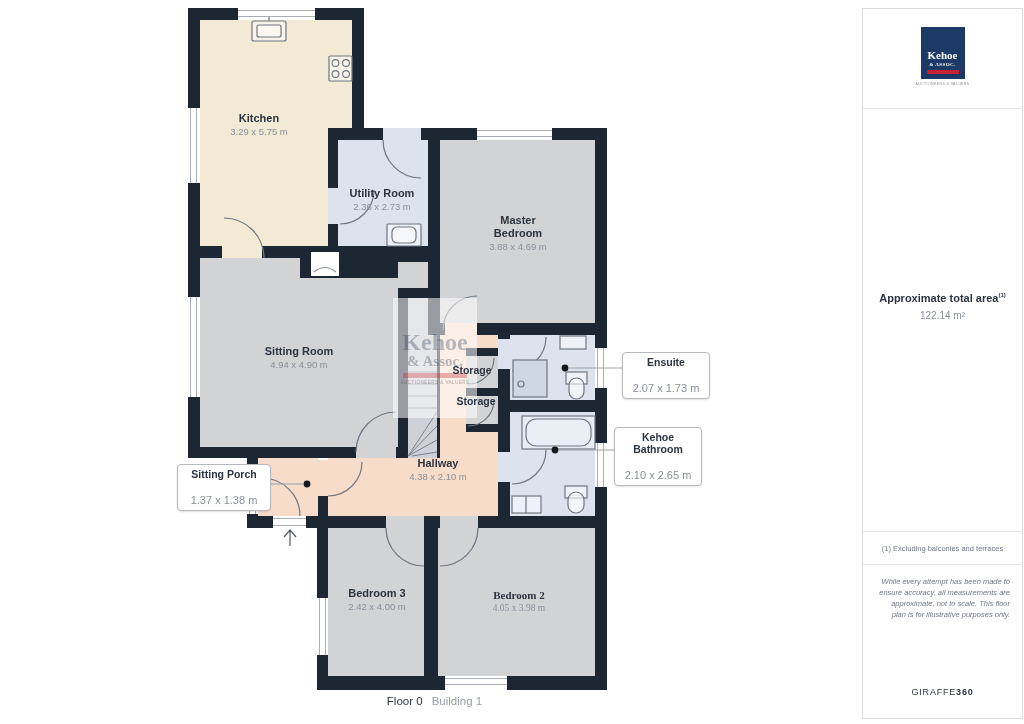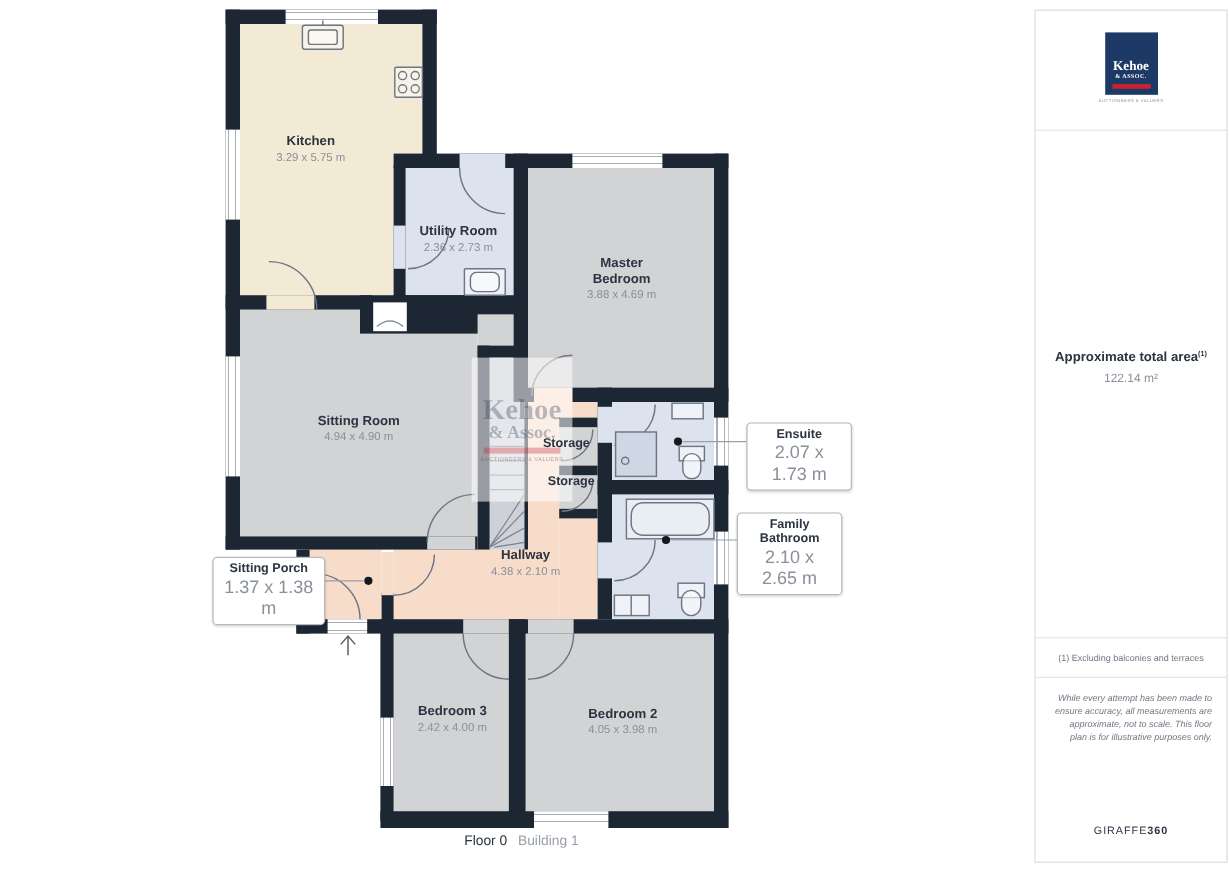--- a/index.html
+++ b/index.html
@@ -29,21 +29,21 @@
   
   .rlabel{position:absolute;z-index:7;transform:translate(-50%,-50%);text-align:center;pointer-events:none;}
   .rlabel .nm{font-size:11px;font-weight:bold;color:#2b3440;line-height:1.18;text-align:center;}
   .rlabel .dm{font-size:9.5px;color:#8a909a;line-height:1.25;margin-top:1px;}
   .rlabel.small .nm{font-size:10.5px;}
   .wrap70 .nm{width:74px;}
   
   .callout{position:absolute;z-index:8;background:#fff;border:1px solid #b6b9be;border-radius:4px;
     box-shadow:0 1px 2px rgba(0,0,0,.12);text-align:center;padding:3px 7px;}
   .callout .nm{font-size:10.5px;font-weight:bold;color:#2b3440;line-height:1.15;}
-  .callout .dm{font-size:15px;color:#8a909a;line-height:1.2;margin-top:1px;}
+  .callout .dm{font-size:11px;color:#8a909a;line-height:1.2;margin-top:14px;}
   
   .watermark{position:absolute;left:393px;top:298px;width:84px;height:120px;z-index:6;
     background:rgba(255,255,255,.55);display:flex;flex-direction:column;align-items:center;
     justify-content:center;overflow:hidden;}
   .watermark .w1{font-family:"Liberation Serif","DejaVu Serif",serif;font-weight:bold;
     font-size:24px;color:rgba(26,46,74,.30);line-height:.95;}
   .watermark .w2{font-family:"Liberation Serif","DejaVu Serif",serif;font-weight:bold;
     font-size:15px;color:rgba(26,46,74,.30);line-height:1.05;}
   .watermark .wbar{width:64px;height:5px;background:rgba(200,30,45,.32);margin:3px 0 2px;}
   .watermark .w3{font-size:4.5px;letter-spacing:.5px;color:rgba(90,60,60,.45);white-space:nowrap;}
@@ -244,41 +244,41 @@
       <div class="dm">4.94 x 4.90 m</div>
   </div>
   <div class="rlabel" style="left:438px;top:470px;">
     <div class="nm">Hallway</div>
       <div class="dm">4.38 x 2.10 m</div>
   </div>
   <div class="rlabel" style="left:377px;top:600px;">
     <div class="nm">Bedroom 3</div>
       <div class="dm">2.42 x 4.00 m</div>
   </div>
-  <div class="rlabel" style="left:519px;top:602px;">
+  <div class="rlabel" style="left:519px;top:602px;font-family:Liberation Serif, serif;">
     <div class="nm">Bedroom 2</div>
       <div class="dm">4.05 x 3.98 m</div>
   </div>
   <div class="rlabel small" style="left:472px;top:370px;">
     <div class="nm">Storage</div>
   </div>
   <div class="rlabel small" style="left:476px;top:401px;">
     <div class="nm">Storage</div>
   </div>
 
   <div class="callout" style="left:177px;top:464px;width:78px;">
     <div class="nm">Sitting Porch</div>
       <div class="dm">1.37 x 1.38 m</div>
   </div>
   <div class="callout" style="left:622px;top:352px;width:72px;">
     <div class="nm">Ensuite</div>
       <div class="dm">2.07 x 1.73 m</div>
   </div>
   <div class="callout" style="left:614px;top:427px;width:72px;">
-    <div class="nm" style="width:62px;margin:0 auto;">Family Bathroom</div>
+    <div class="nm" style="width:62px;margin:0 auto;">Kehoe Bathroom</div>
     <div class="dm">2.10 x 2.65 m</div>
   </div>
 
   <div class="caption">
     <span class="fl">Floor 0</span><span class="bl">Building 1</span>
   </div>
 </div>
 
 <div class="sidebar">
   <div class="sb-sec" style="top:18px;">

